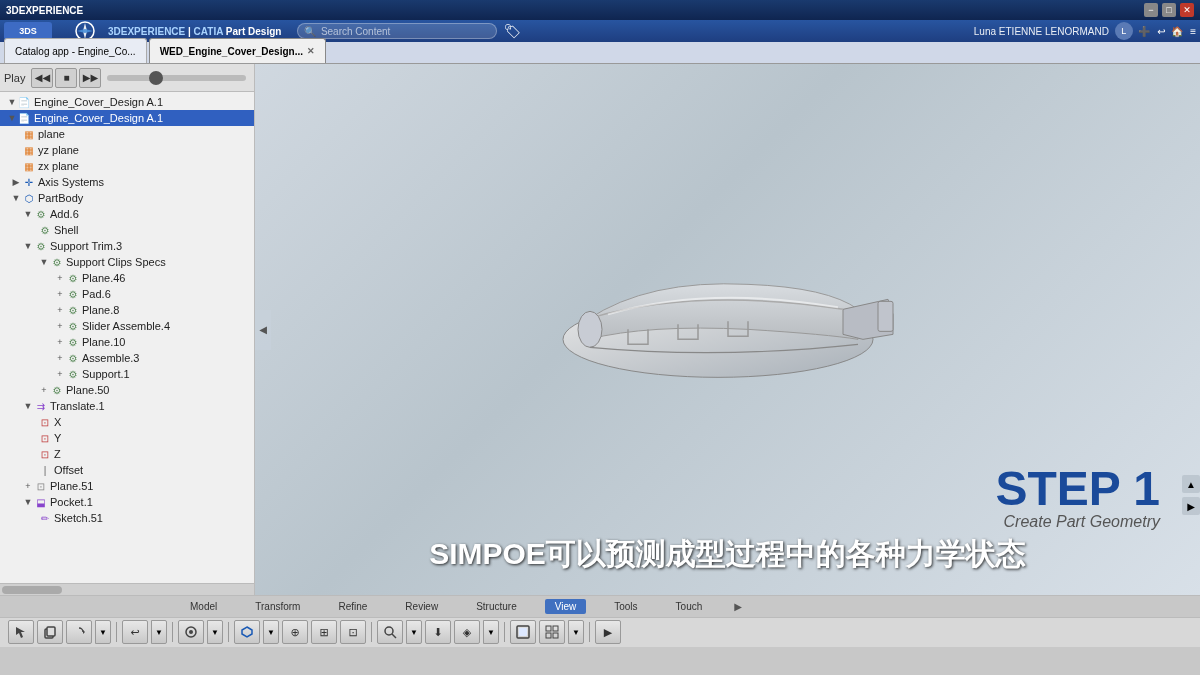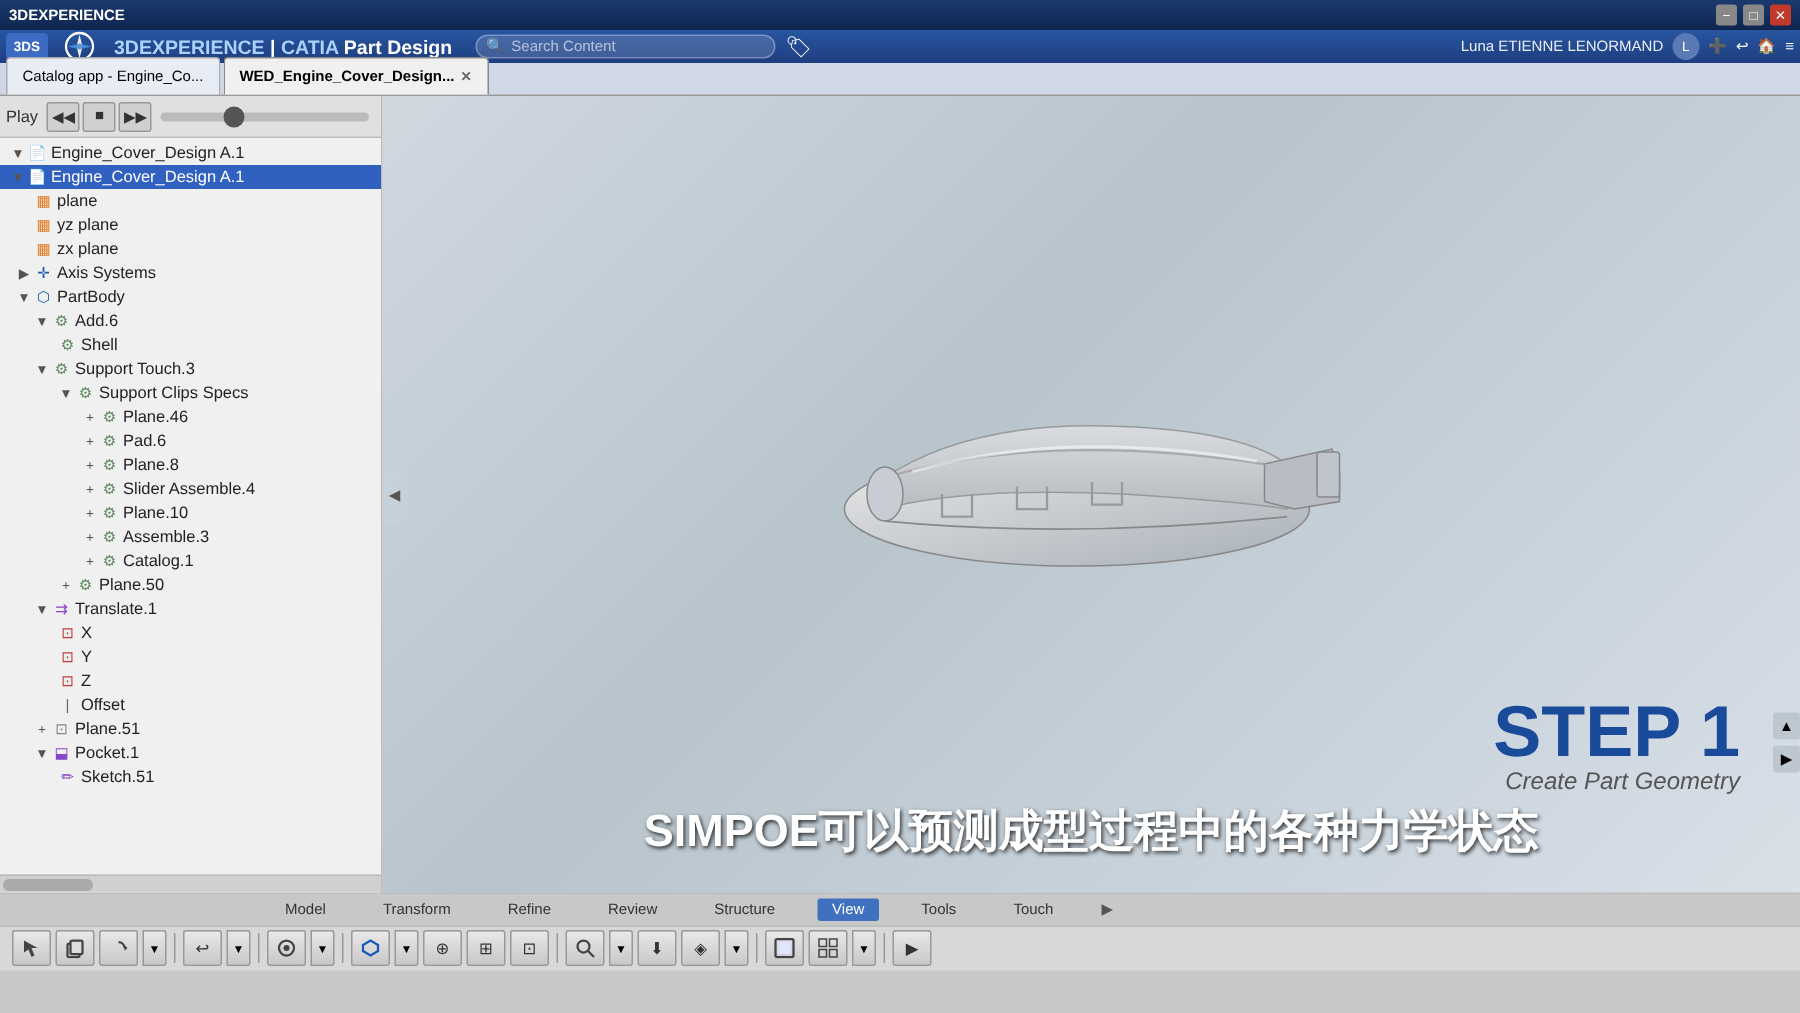--- a/index.html
+++ b/index.html
@@ -40,25 +40,25 @@
       height: 22px;
       background: linear-gradient(to bottom, #2855a0, #1e3e80);
       display: flex;
       align-items: center;
       padding: 0 4px;
       gap: 2px;
       color: white;
       font-size: 11px;
     }
     .menu-logo {
-      width: 28px; height: 18px;
+      width: 48px; height: 18px;
       background: #3d6bc4;
       border-radius: 3px;
       display: flex; align-items: center; justify-content: center;
-      margin-right: 8px;
+      margin-right: 20px;
     }
     .menu-item {
       padding: 2px 6px;
       cursor: pointer;
       border-radius: 2px;
       white-space: nowrap;
     }
     #search-bar {
       flex: 0 0 200px;
       height: 16px;
@@ -364,21 +364,21 @@
     <span style="color:white;font-weight:bold;font-size:9px;">3DS</span>
   </div>
 
   <div style="width:22px;height:22px;margin-right:4px;">
     <svg width="22" height="22" viewBox="0 0 22 22">
       <circle cx="11" cy="11" r="9" fill="none" stroke="white" stroke-width="1.5"></circle>
       <polygon points="11,3 13,11 11,19 9,11" fill="white" opacity="0.9"></polygon>
       <polygon points="3,11 11,9 19,11 11,13" fill="#4a90d9" opacity="0.9"></polygon>
     </svg>
   </div>
-  <span class="menu-item" style="font-weight:bold;font-size:13px;">
+  <span class="menu-item" style="font-weight:bold;font-size:10px;">
     <span style="color:#aad4ff;">3DEXPERIENCE</span>
     <span style="color:white;"> | </span>
     <span style="color:#aad4ff;">CATIA</span>
     <span style="color:white;"> Part Design</span>
   </span>
   <div id="search-bar">
     <span style="margin-right:4px;">🔍</span>
     <span style="font-size:10px;color:rgba(255,255,255,0.6);text-align:center;">Search Content</span>
   </div>
   <span style="color:white;font-size:14px;margin-left:-4px;">🏷</span>
@@ -474,21 +474,21 @@
       <div class="tree-item">
         <span class="tree-indent" style="width:36px;"></span>
         <span class="tree-icon icon-gear">⚙</span>
         <span>Shell</span>
       </div>
 
       <div class="tree-item">
         <span class="tree-indent" style="width:20px;"></span>
         <span class="tree-toggle">▼</span>
         <span class="tree-icon icon-gear">⚙</span>
-        <span>Support Touch.3</span>
+        <span>Support Trim.3</span>
       </div>
 
       <div class="tree-item">
         <span class="tree-indent" style="width:36px;"></span>
         <span class="tree-toggle">▼</span>
         <span class="tree-icon icon-gear">⚙</span>
         <span>Support Clips Specs</span>
       </div>
 
       <div class="tree-item">
@@ -530,21 +530,21 @@
         <span class="tree-indent" style="width:52px;"></span>
         <span class="tree-toggle">+</span>
         <span class="tree-icon icon-gear">⚙</span>
         <span>Assemble.3</span>
       </div>
 
       <div class="tree-item">
         <span class="tree-indent" style="width:52px;"></span>
         <span class="tree-toggle">+</span>
         <span class="tree-icon icon-gear">⚙</span>
-        <span>Catalog.1</span>
+        <span>Support.1</span>
       </div>
 
       <div class="tree-item">
         <span class="tree-indent" style="width:36px;"></span>
         <span class="tree-toggle">+</span>
         <span class="tree-icon icon-gear">⚙</span>
         <span>Plane.50</span>
       </div>
 
       <div class="tree-item">

